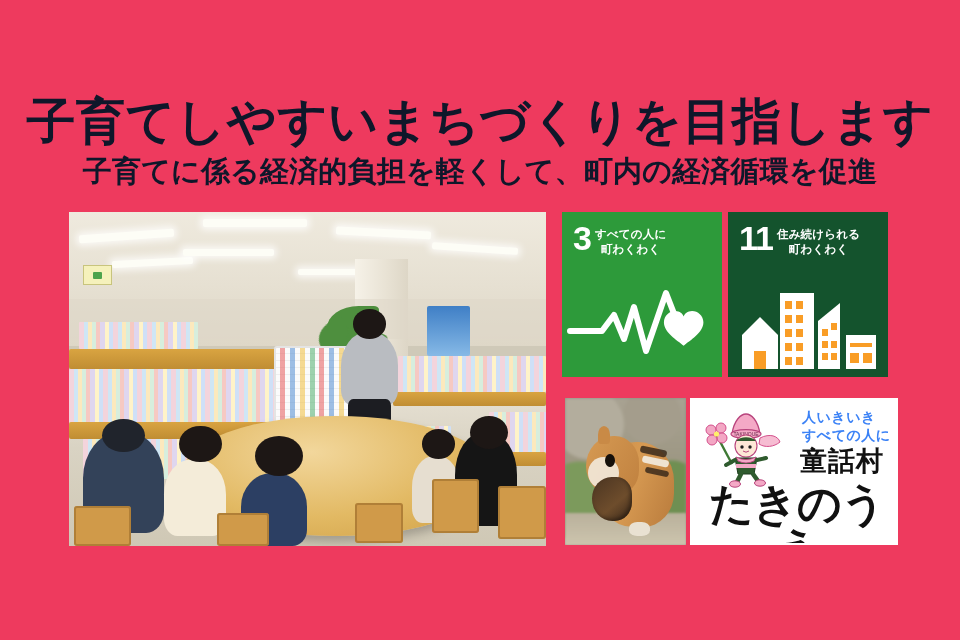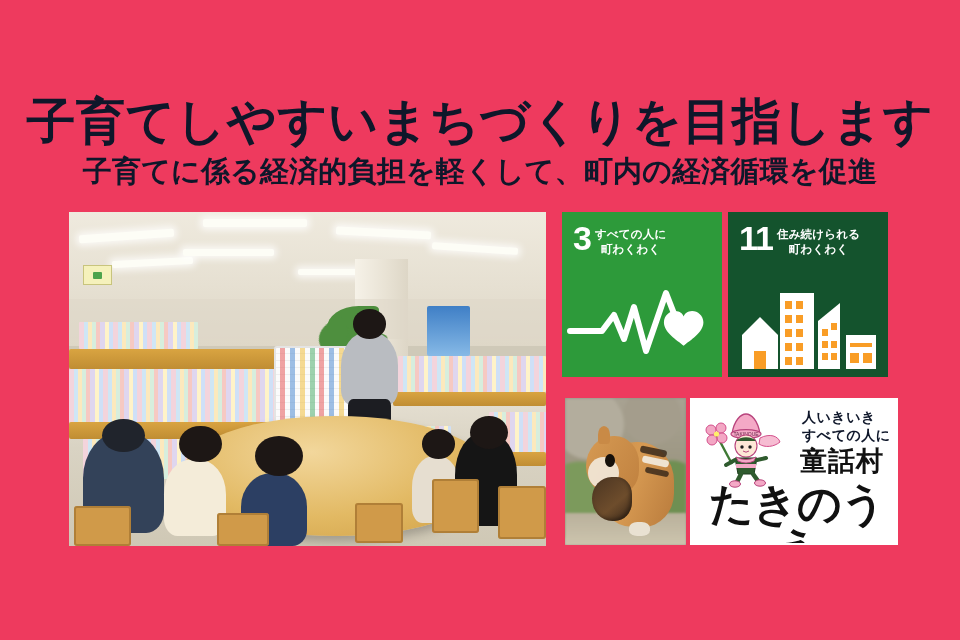--- a/index.html
+++ b/index.html
@@ -412,21 +412,21 @@
           <path d="M33 52L24 57" stroke="#2f5b2e" stroke-width="4" stroke-linecap="round"></path>
           <path d="M55 52L64 50" stroke="#2f5b2e" stroke-width="4" stroke-linecap="round"></path>
 
           <path d="M39 66l-4 8" stroke="#2f5b2e" stroke-width="4.5" stroke-linecap="round"></path>
           <path d="M51 66l5 7" stroke="#2f5b2e" stroke-width="4.5" stroke-linecap="round"></path>
           <ellipse cx="33" cy="76" rx="5.5" ry="3.2" fill="#f4a9c6" stroke="#b8437c" stroke-width="1"></ellipse>
           <ellipse cx="58" cy="75" rx="5.5" ry="3.2" fill="#f4a9c6" stroke="#b8437c" stroke-width="1"></ellipse>
         </svg>
       </div>
 
-      <div class="lt-top-txt" style="color: #0f172a;">
+      <div class="lt-top-txt" style="color: #3b82f6;">
         <div>人いきいき</div>
         <div>すべての人に</div>
       </div>
 
       <div class="lt-mid-txt">童話村</div>
 
       <div class="lt-big-txt">たきのうえ</div>
     </div>
   </div>
 

